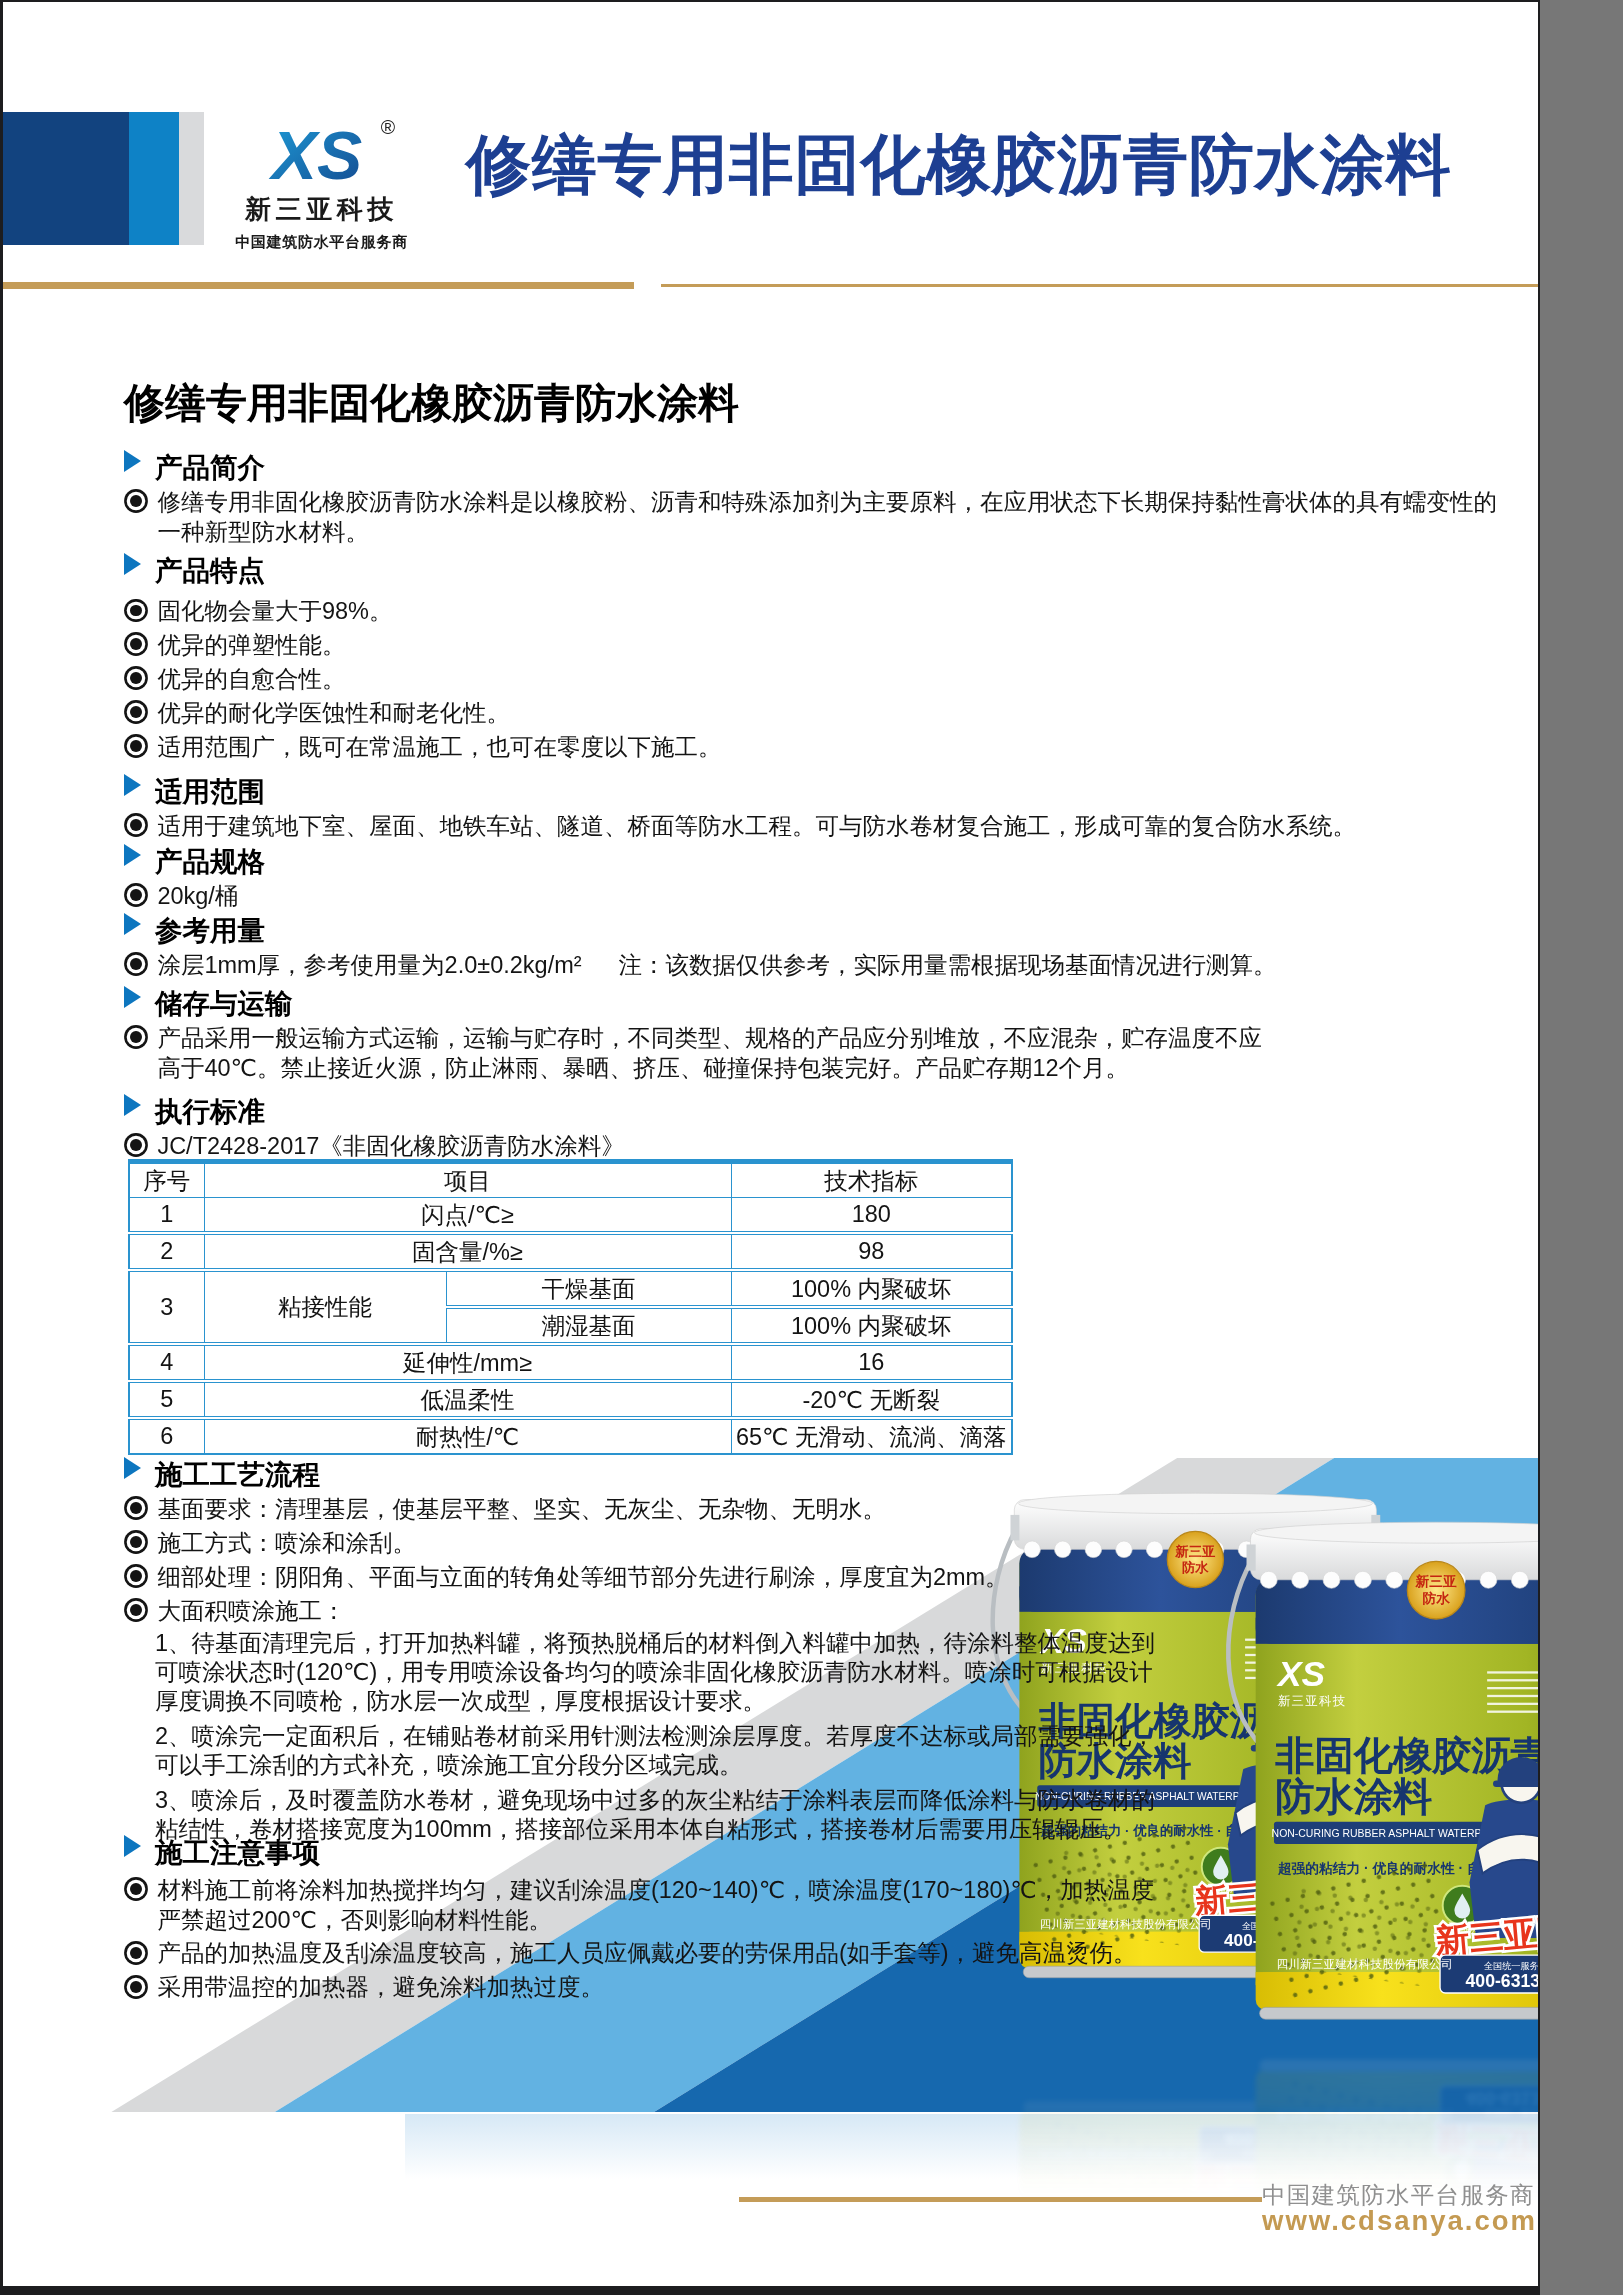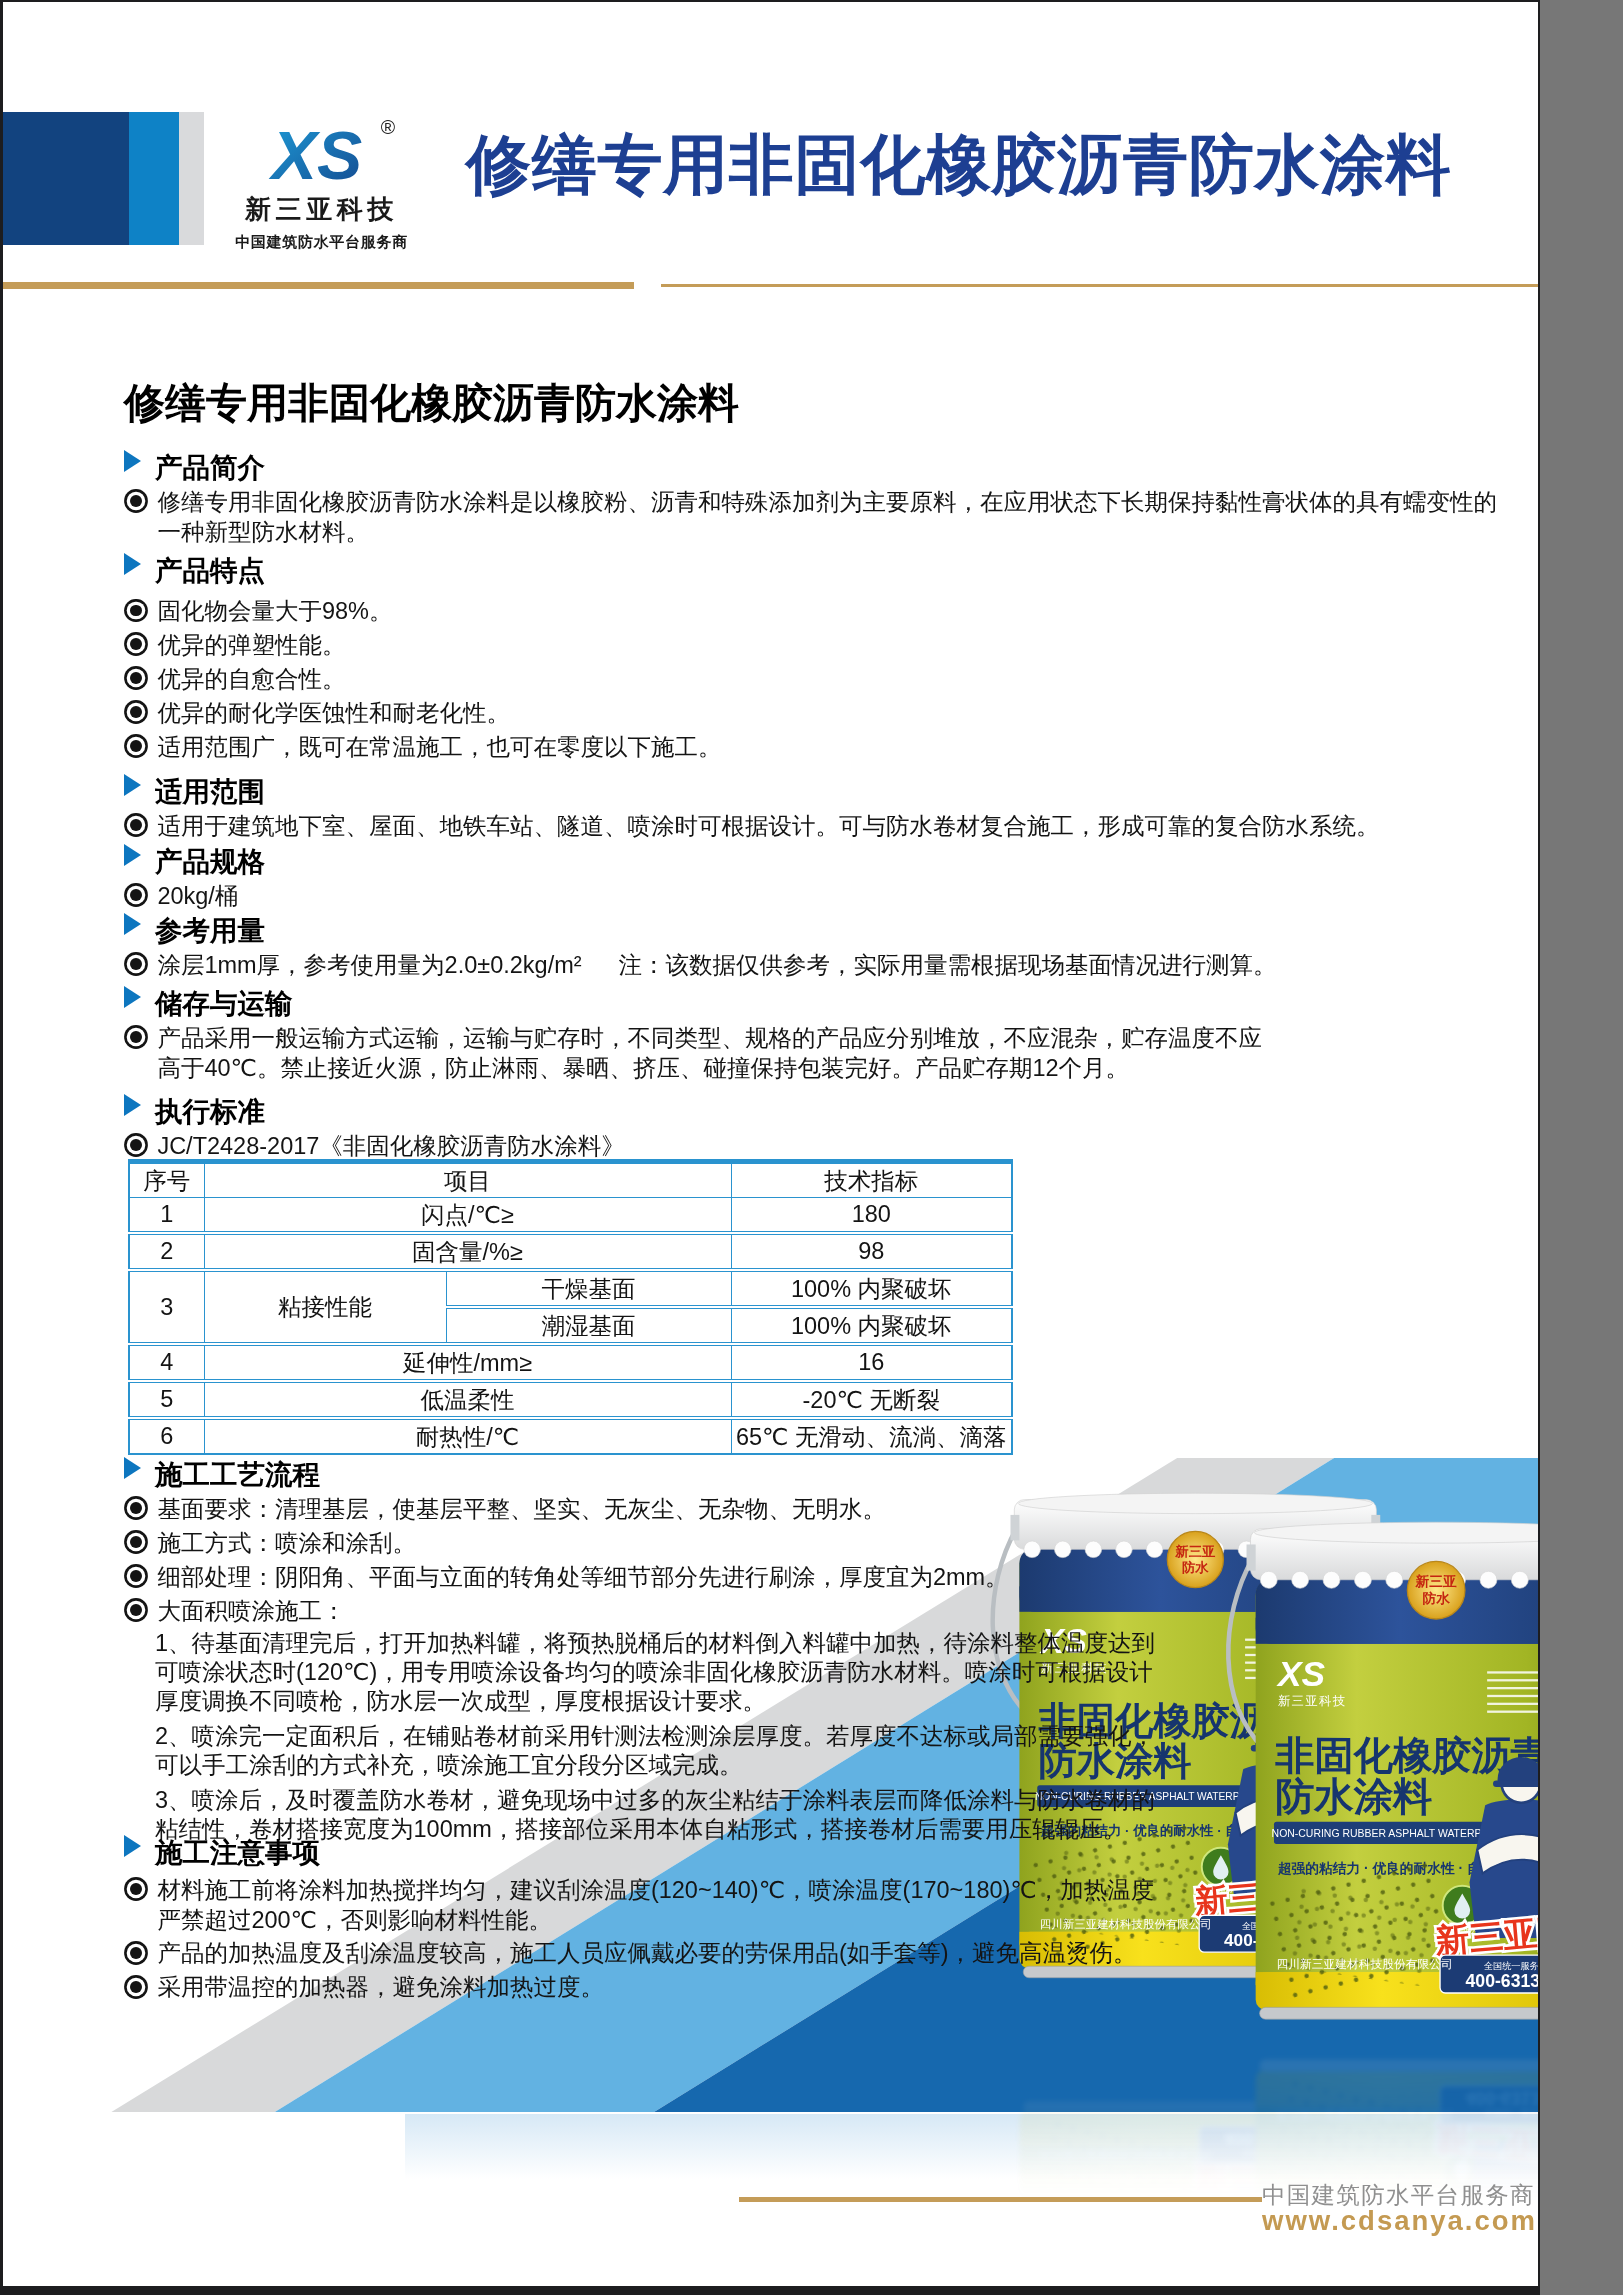--- a/index.html
+++ b/index.html
@@ -276,21 +276,21 @@
   </div>
 
   <div class="sec" style="top:774px">
     <div class="sec-title">
       <div class="arrow"></div>
       <span>适用范围</span>
     </div>
     <div class="bullets">
       <div class="bullet">
           <div class="ring"></div>
-          <div class="btext">适用于建筑地下室、屋面、地铁车站、隧道、喷涂时可根据设计。可与防水卷材复合施工，形成可靠的复合防水系统。</div>
+          <div class="btext">适用于建筑地下室、屋面、地铁车站、隧道、桥面等防水工程。可与防水卷材复合施工，形成可靠的复合防水系统。</div>
         </div>
     </div>
   </div>
 
   <div class="sec" style="top:844px">
     <div class="sec-title">
       <div class="arrow"></div>
       <span>产品规格</span>
     </div>
     <div class="bullets">

